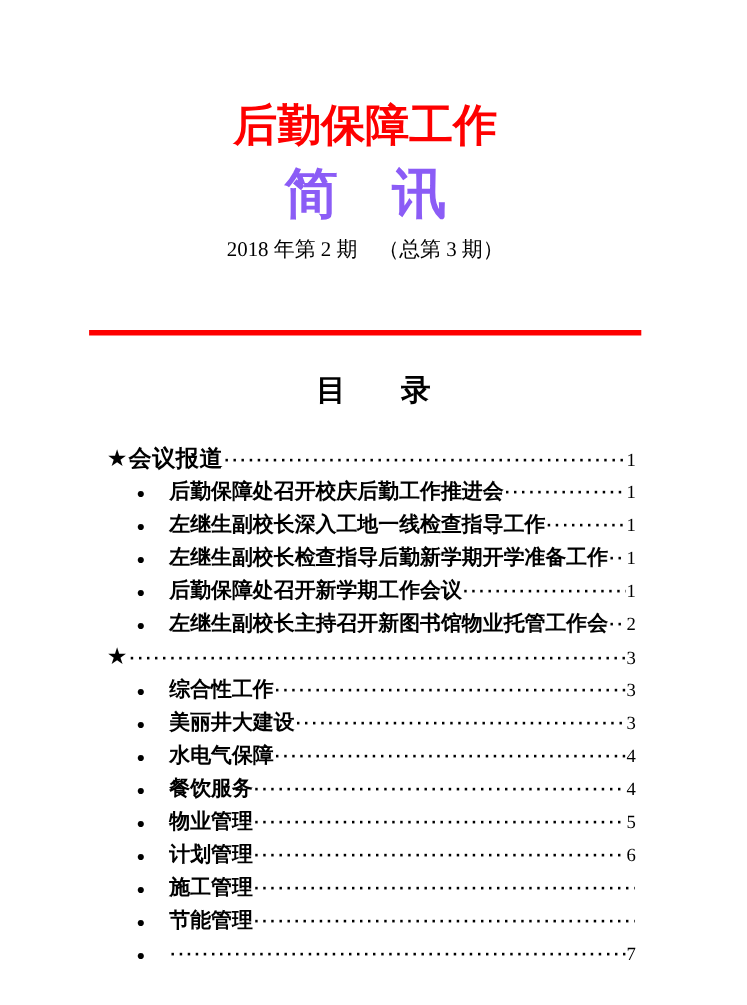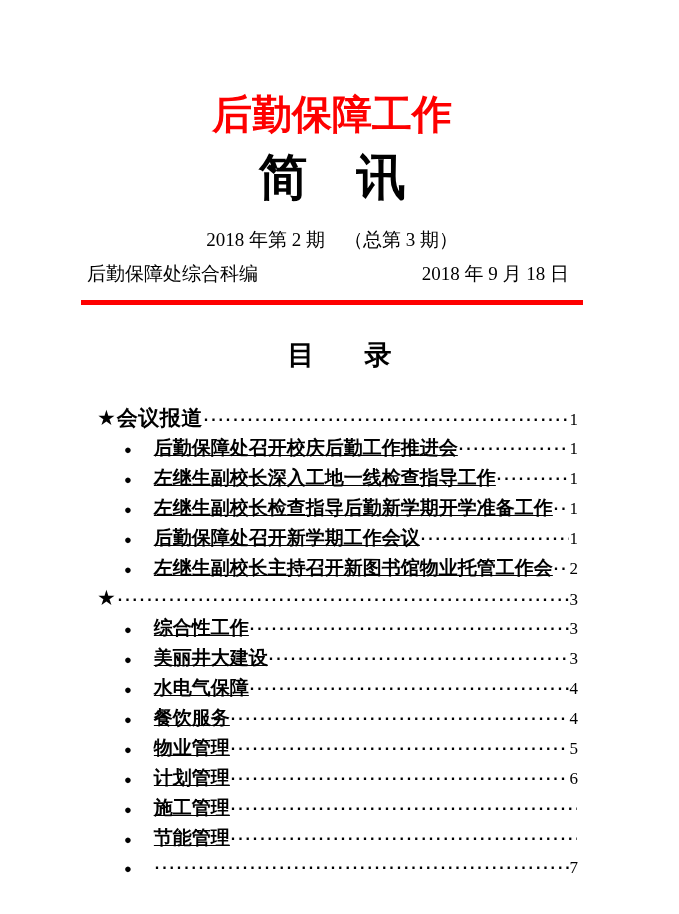--- a/index.html
+++ b/index.html
@@ -16,24 +16,24 @@
   .col { position: absolute; left: 81px; width: 502px; }
 
   .title1 {
     top: 90px; text-align: center;
     font-size: 40px; line-height: 48px; font-weight: 700;
     color: #fe0000; letter-spacing: 0px; white-space: nowrap;
   }
   .title2 {
     top: 146px; text-align: center;
     font-size: 49px; line-height: 62px; font-weight: 700;
-    color: #000000; white-space: nowrap;
+    color: #8b5cf6; white-space: nowrap;
   }
   .issue {
-    top: 228px; text-align: center;
+    top: 216px; text-align: center;
     font-family: "Liberation Serif", "DejaVu Serif", serif;
     font-size: 19px; line-height: 24px; white-space: nowrap;
   }
   .meta {
     top: 262px; left: 87px; width: 482px;
     display: flex; justify-content: space-between; align-items: baseline;
     font-family: "Liberation Serif", "DejaVu Serif", serif;
     font-size: 19px; line-height: 24px; white-space: nowrap;
   }
   .divider {
@@ -51,21 +51,21 @@
   .toc-row {
     display: flex; align-items: baseline;
     height: 30px; line-height: 30px;
     padding-right: 6px;
   }
   .toc-row .marker { flex: 0 0 auto; }
   .toc-row .label { flex: 0 0 auto; font-weight: 700; white-space: nowrap; }
   .toc-row.section .marker { margin-left: 13px; margin-right: 1px; font-size: 21px; }
   .toc-row.section .label  { font-size: 21px; letter-spacing: 0.5px; text-align: center; }
   .toc-row.item .marker { margin-left: 40px; margin-right: 22px; font-size: 13px; }
-  .toc-row.item .label  { font-size: 19px; text-decoration: underline; }
+  .toc-row.item .label  { font-size: 19px; }
   .toc-row .leader {
     flex: 1 1 auto; overflow: hidden; white-space: nowrap;
     font-weight: 700; font-size: 16px; letter-spacing: 2px;
     margin: 0 1px;
   }
   .toc-row .pagenum {
     flex: 0 0 auto;
     font-family: "Liberation Serif", "DejaVu Serif", serif;
     font-size: 17px; font-weight: 400;
   }
@@ -74,24 +74,20 @@
 <body>
 
 <div class="page">
 
   <div class="col title1">后勤保障工作</div>
 
   <div class="col title2">简　讯</div>
 
   <div class="col issue">2018 年第 2 期　（总第 3 期）</div>
 
-  <div class="meta col">
-    <span>后勤保障处综合科编</span>
-    <span>2018 年 9 月 18 日</span>
-  </div>
 
   <div class="divider"></div>
 
   <div class="toc-heading">
     <span>目</span>
     <span>录</span>
   </div>
 
   <div class="toc">
 

